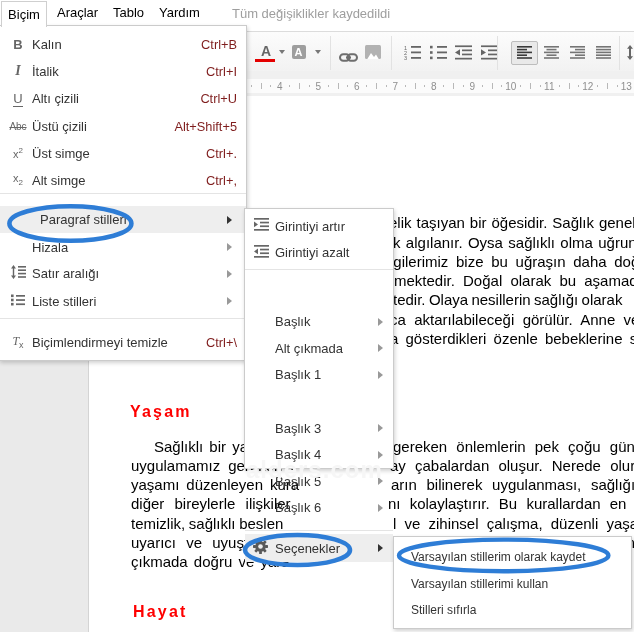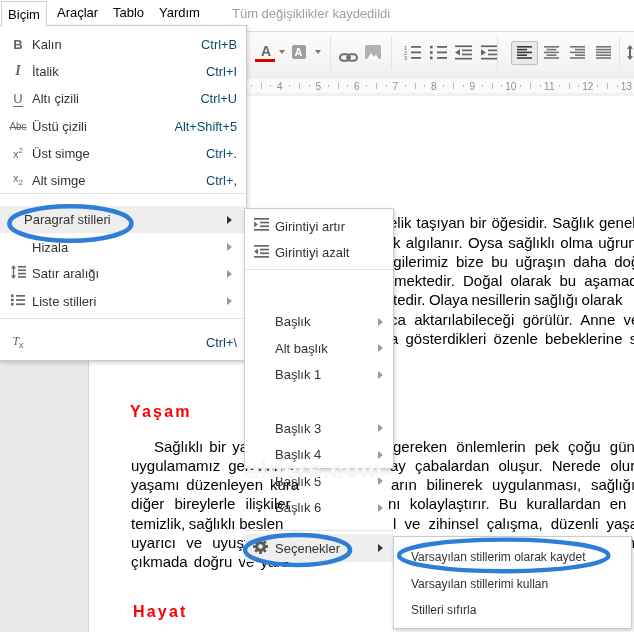--- a/index.html
+++ b/index.html
@@ -24,21 +24,21 @@
   #page{position:absolute;left:88px;top:96px;width:560px;height:536px;background:#fff;border-left:1px solid #d4d4d4;}
   
   .doc{position:absolute;white-space:nowrap;font-size:15px;line-height:19.2px;height:19.2px;color:#000;}
   .hd{position:absolute;font-size:16px;font-weight:bold;color:#fe0000;white-space:nowrap;letter-spacing:2.2px;}
   #leftclip{position:absolute;left:131px;top:436px;width:263px;height:140px;overflow:hidden;}
   .ldoc{position:absolute;white-space:nowrap;font-size:15px;line-height:19.2px;height:19.2px;color:#000;left:0;}
   
   .menu{position:absolute;background:#fff;border:1px solid #cbcbcb;box-sizing:border-box;box-shadow:1px 2px 4px rgba(0,0,0,0.18);z-index:20;}
   .mrow{position:absolute;left:0;right:0;height:27px;display:flex;align-items:center;font-size:12.8px;color:#333;}
   .mlabel{position:absolute;font-size:13px;color:#333;}
-  .mshort{position:absolute;right:9px;font-size:12.8px;color:#0c4a6e;}
+  .mshort{position:absolute;right:9px;font-size:12.8px;color:#7f1d1d;}
   .msep{position:absolute;left:0;right:0;height:1px;background:#e4e4e4;}
   .hover{background:#eee;}
   .subarr{position:absolute;width:0;height:0;border-top:4px solid transparent;border-bottom:4px solid transparent;border-left:5px solid #999;}
   .subarrd{border-left-color:#333;}
   .micon{position:absolute;left:8px;width:20px;text-align:center;color:#666;}
   
   #overlay{position:absolute;left:0;top:0;width:634px;height:632px;z-index:40;pointer-events:none;}
   #wmark{position:absolute;left:246px;top:456px;font-size:24px;font-weight:bold;color:#f6f6f6;z-index:30;letter-spacing:1px;}
 </style></head>
 <body>
@@ -283,21 +283,21 @@
         <span class="mlabel" style="left:32px;">Üst simge</span>
         <span class="mshort">Ctrl+.</span>
       </div>
   <div class="mrow" style="top:140.5px;">
         <span class="micon" style="font-size:11px;">x<sub style="font-size:8px;">2</sub></span>
         <span class="mlabel" style="left:32px;">Alt simge</span>
         <span class="mshort">Ctrl+,</span>
       </div>
   <div class="msep" style="top:167px;"></div>
   <div class="mrow hover" style="top:180px;">
-        <span class="mlabel" style="left:24px;">Paragraf stilleri</span>
+        <span class="mlabel" style="left:40px;">Paragraf stilleri</span>
         <span class="subarr subarrd" style="right:14px;"></span>
       </div>
   <div class="mrow" style="top:207.5px;">
         <span class="mlabel" style="left:32px;">Hizala</span>
         <span class="subarr" style="right:14px;"></span>
       </div>
   <div class="mrow" style="top:234px;">
         <span class="micon"><svg width="15" height="14" viewBox="0 0 15 14">
             <g fill="#666">
               <path d="M2.5 0 L5 3.5 L3.2 3.5 L3.2 10.5 L5 10.5 L2.5 14 L0 10.5 L1.8 10.5 L1.8 3.5 L0 3.5 Z"></path>
@@ -320,20 +320,21 @@
               <rect x="5" y="5.2" width="9" height="1.7"></rect>
               <rect x="5" y="9.4" width="9" height="1.7"></rect>
             </g>
           </svg></span>
         <span class="mlabel" style="left:32px;">Liste stilleri</span>
         <span class="subarr" style="right:14px;"></span>
       </div>
   <div class="msep" style="top:292px;"></div>
   <div class="mrow" style="top:303px;">
         <span class="micon" style="font-size:12px;"><i style="font-family:'Liberation Serif',serif;">T</i><sub style="font-size:9px;">x</sub></span>
+        <span class="mlabel" style="left:32px;">Biçimlendirmeyi temizle</span>
         <span class="mshort">Ctrl+\</span>
       </div>
 </div>
 <div id="menu2" class="menu" style="left:244px;top:208px;width:150px;height:261px;">
   <div class="mrow" style="top:3.5px;">
         <span class="micon" style="left:6px;"><svg width="15" height="13" viewBox="0 0 15 13">
             <g fill="#666">
               <rect x="0" y="0" width="15" height="1.7"></rect>
               <rect x="0" y="11" width="15" height="1.7"></rect>
               <rect x="6" y="3.7" width="9" height="1.7"></rect>
@@ -354,21 +355,21 @@
             </g>
           </svg></span>
         <span class="mlabel" style="left:30px;">Girintiyi azalt</span>
       </div>
   <div class="msep" style="top:59.5px;"></div>
   <div class="mrow" style="top:99px;">
         <span class="mlabel" style="left:30px;">Başlık</span>
         <span class="subarr" style="right:10px;"></span>
       </div>
   <div class="mrow" style="top:125.5px;">
-        <span class="mlabel" style="left:30px;">Alt başlık</span>
+        <span class="mlabel" style="left:30px;">Alt çıkmada</span>
         <span class="subarr" style="right:10px;"></span>
       </div>
   <div class="mrow" style="top:152px;">
         <span class="mlabel" style="left:30px;">Başlık 1</span>
         <span class="subarr" style="right:10px;"></span>
       </div>
   <div class="mrow" style="top:205.5px;">
         <span class="mlabel" style="left:30px;">Başlık 3</span>
         <span class="subarr" style="right:10px;"></span>
       </div>

